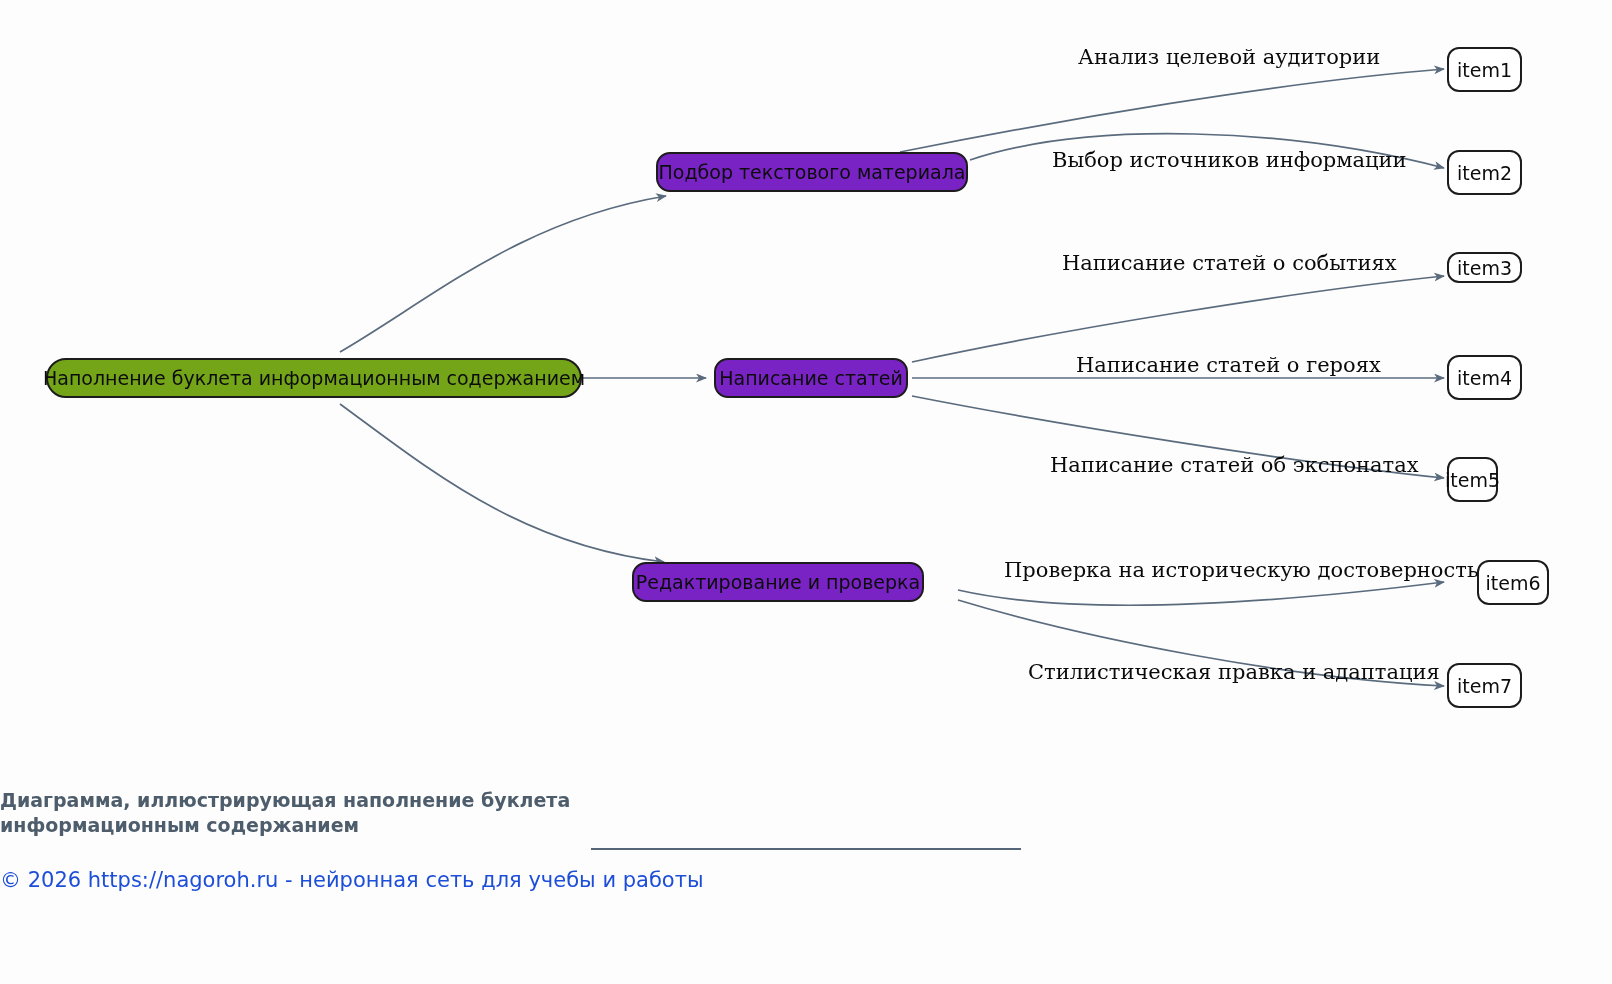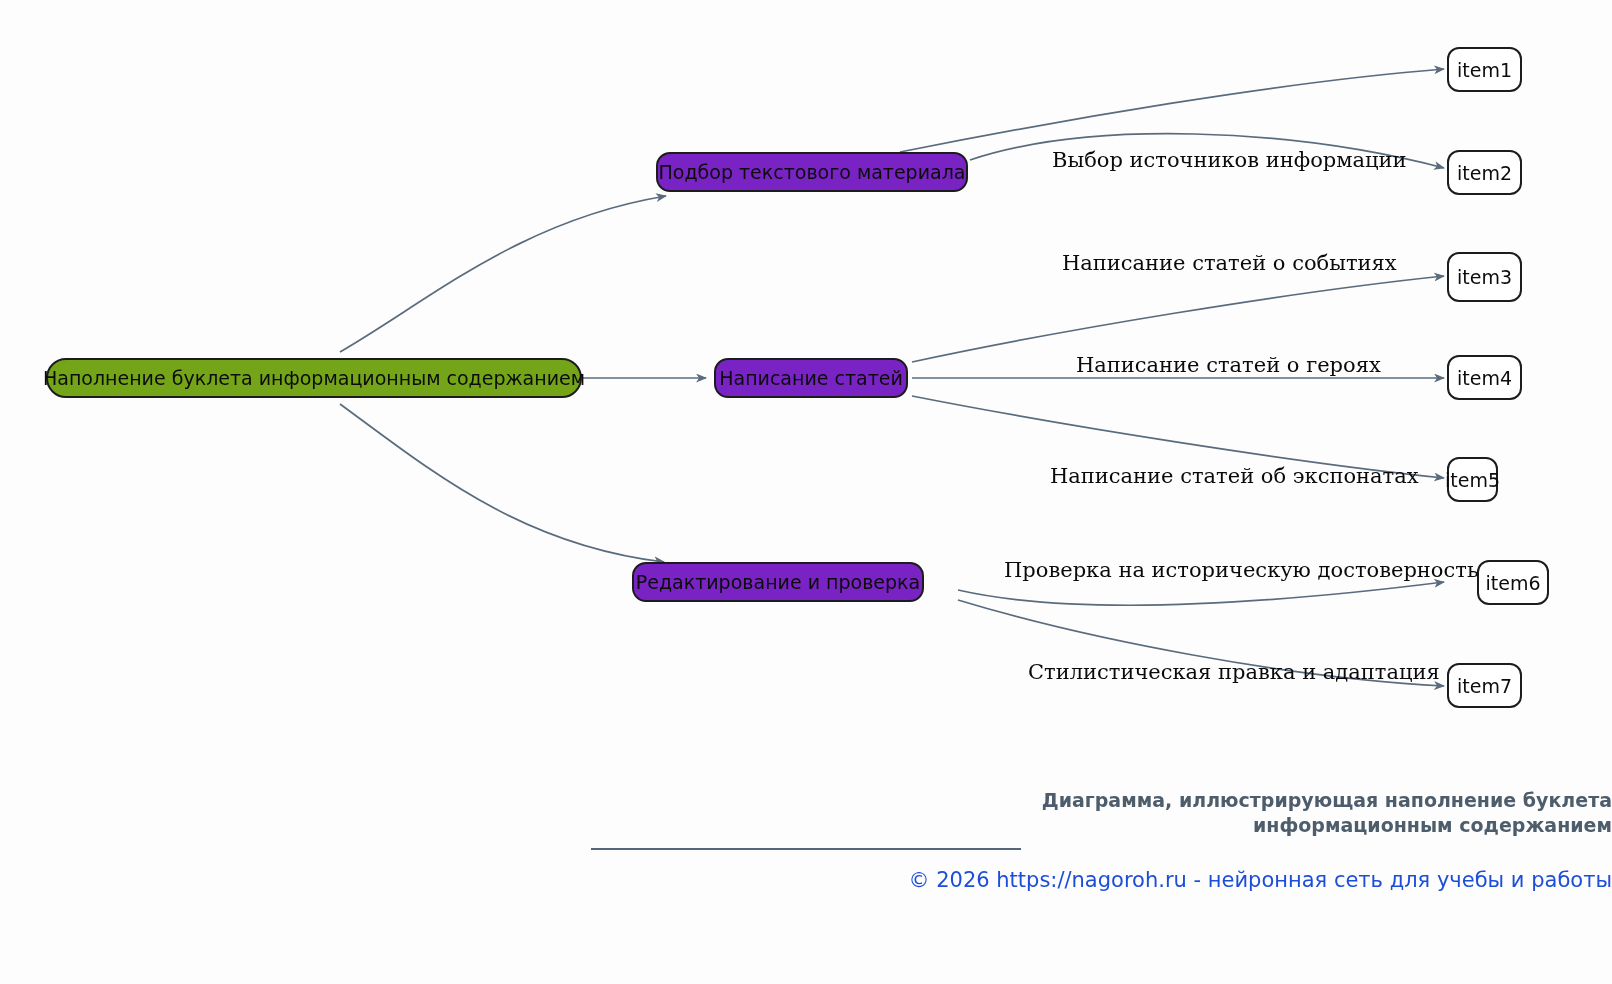--- a/index.html
+++ b/index.html
@@ -64,21 +64,21 @@
     font-family: "DejaVu Serif", serif;
     font-size: 21px;
     color: #0a0a0a;
     white-space: nowrap;
   }
   
   .caption-wrap {
     position: absolute;
     left: 0;
     width: 1612px;
-    text-align: right;
+    text-align: left;
   }
   .caption-title {
     font-family: "DejaVu Sans", sans-serif;
     font-weight: bold;
     font-size: 19px;
     line-height: 25px;
     color: #4e5d6c;
     white-space: pre-line;
   }
   .caption-rule {
@@ -129,38 +129,39 @@
   <div class="node node-branch" style="left:714px; top:358px; width:194px; height:40px;">Написание статей</div>
 
   <div class="node node-branch" style="left:656px; top:152px; width:312px; height:40px;">Подбор текстового материала</div>
 
   <div class="node node-branch" style="left:632px; top:562px; width:292px; height:40px;">Редактирование и проверка</div>
 
   <div class="node node-leaf" style="left:1447px; top:47px; width:75px; height:45px;border-radius:12px;">item1</div>
 
   <div class="node node-leaf" style="left:1447px; top:150px; width:75px; height:45px;">item2</div>
 
-  <div class="node node-leaf" style="left:1447px; top:252px; width:75px; height:50px;">item3</div>
+  <div class="node node-leaf" style="left:1447px; top:252px; width:75px; height:31px;">item3</div>
 
   <div class="node node-leaf" style="left:1447px; top:355px; width:75px; height:45px;">item4</div>
 
   <div class="node node-leaf" style="left:1447px; top:457px; width:51px; height:45px;">item5</div>
 
   <div class="node node-leaf" style="left:1447px; top:560px; width:72px; height:45px;margin-left:30px;">item6</div>
 
   <div class="node node-leaf" style="left:1447px; top:663px; width:75px; height:45px;">item7</div>
 
+  <div class="edge-label" style="left:1078px; top:45px;">Анализ целевой аудитории</div>
 
   <div class="edge-label" style="left:1052px; top:148px;">Выбор источников информации</div>
 
   <div class="edge-label" style="left:1062px; top:251px;">Написание статей о событиях</div>
 
   <div class="edge-label" style="left:1076px; top:353px;">Написание статей о героях</div>
 
-  <div class="edge-label" style="left:1050px; top:464px;">Написание статей об экспонатах</div>
+  <div class="edge-label" style="left:1050px; top:453px;">Написание статей об экспонатах</div>
 
   <div class="edge-label" style="left:1004px; top:558px;">Проверка на историческую достоверность</div>
 
   <div class="edge-label" style="left:1028px; top:660px;">Стилистическая правка и адаптация</div>
 
   <div class="caption-wrap" style="top:788px;">
     <div class="caption-title">Диаграмма, иллюстрирующая наполнение буклета
 информационным содержанием</div>
     <div class="caption-rule"></div>
     <div class="caption-credit">© 2026 https://nagoroh.ru - нейронная сеть для учебы и работы</div>

